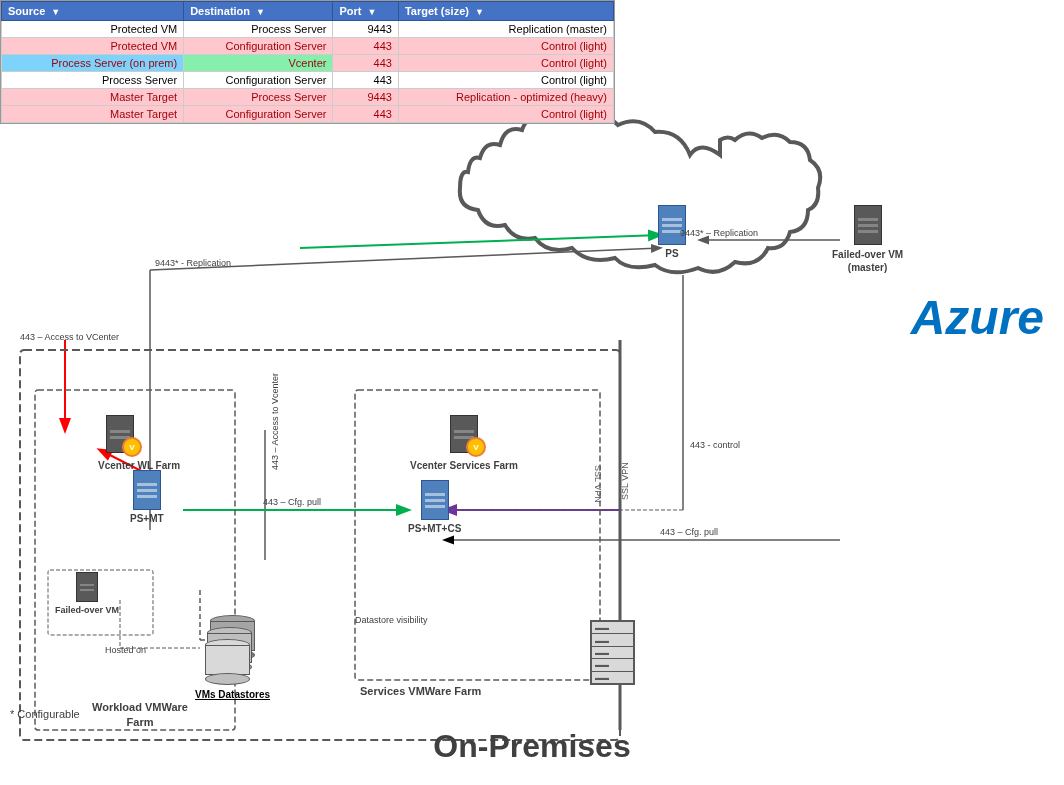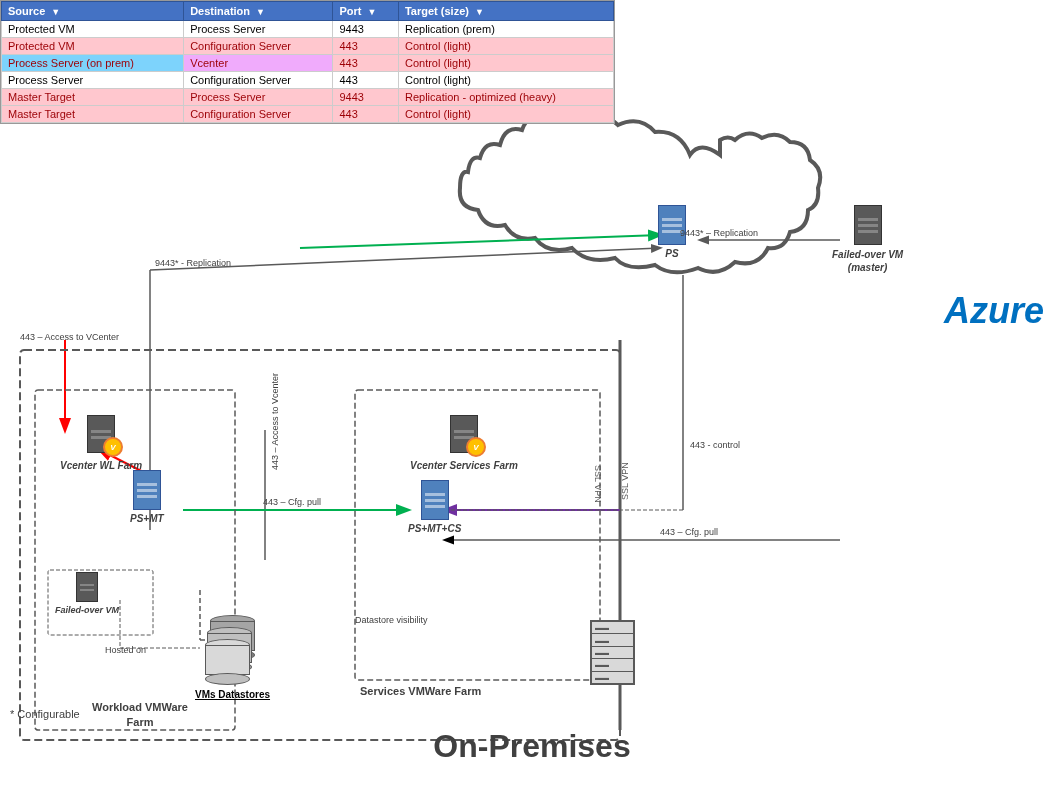--- a/index.html
+++ b/index.html
@@ -21,27 +21,28 @@
       text-align: left;
       border: 1px solid #2f5496;
       font-weight: bold;
       font-size: 11px;
     }
     th .sort-arrow { font-size: 9px; margin-left: 3px; }
     td {
       padding: 2px 6px;
       border: 1px solid #ccc;
       font-size: 11px;
+      text-align: right;
     }
 
     
     .azure-label {
       position: absolute;
       top: 290px; right: 20px;
-      font-size: 36px;
+      font-size: 48px;
       font-weight: bold;
       color: #0070c0;
       font-style: italic;
     }
 
     
     .onprem-label {
       position: absolute;
       bottom: 20px;
       left: 50%;
@@ -62,21 +63,20 @@
 
     
     .server-icon {
       position: absolute;
       display: flex;
       flex-direction: column;
       align-items: center;
       font-size: 11px;
       color: #404040;
       text-align: center;
-      font-style: italic;
     }
     .server-rect {
       width: 28px;
       height: 40px;
       background: #4f81bd;
       border: 1px solid #2f5496;
       display: flex;
       flex-direction: column;
       justify-content: center;
       align-items: center;
@@ -226,31 +226,31 @@
           <span>Target (size)</span>
           <span class="sort-arrow">▼</span>
         </th>
       </tr>
     </thead>
     <tbody id="table-body">
         <tr>
           <td>Protected VM</td>
           <td>Process Server</td>
           <td>9443</td>
-          <td>Replication (prem)</td>
+          <td>Replication (master)</td>
         </tr>
         <tr>
           <td style="background-color: rgb(255, 199, 206); color: rgb(156, 0, 6);">Protected VM</td>
           <td style="background-color: rgb(255, 199, 206); color: rgb(156, 0, 6);">Configuration Server</td>
           <td style="background-color: rgb(255, 199, 206); color: rgb(156, 0, 6);">443</td>
           <td style="background-color: rgb(255, 199, 206); color: rgb(156, 0, 6);">Control (light)</td>
         </tr>
         <tr>
           <td style="background-color: #7dd3fc; color: rgb(156, 0, 6);">Process Server (on prem)</td>
-          <td style="background-color: #f0abfc; color: rgb(156, 0, 6);">Vcenter</td>
+          <td style="background-color: #86efac; color: rgb(156, 0, 6);">Vcenter</td>
           <td style="background-color: rgb(255, 199, 206); color: rgb(156, 0, 6);">443</td>
           <td style="background-color: rgb(255, 199, 206); color: rgb(156, 0, 6);">Control (light)</td>
         </tr>
         <tr>
           <td>Process Server</td>
           <td>Configuration Server</td>
           <td>443</td>
           <td>Control (light)</td>
         </tr>
         <tr>
@@ -309,21 +309,21 @@
 
 <div class="server-icon" style="top:415px; left:60px;">
   <div style="position:relative; display:inline-block;">
     <div class="server-rect-dark" style="width:28px; height:38px;">
       <div class="server-line" style="background:rgba(200,200,200,0.4)"></div>
       <div class="server-line" style="background:rgba(200,200,200,0.4)"></div>
     </div>
 
     <div style="position:absolute; bottom:-4px; right:-8px; width:20px; height:20px; border-radius:50%; background:#ffc000; border:2px solid #ed7d31; display:flex; align-items:center; justify-content:center; font-size:8px; font-weight:bold; color:white;">V</div>
   </div>
-  <div class="server-label" style="margin-top:6px; text-align:right; line-height:1.3;">Vcenter WL Farm</div>
+  <div class="server-label" style="margin-top:6px; text-align:right; line-height:1.3;margin-left:38px;">Vcenter WL Farm</div>
 </div>
 
 <div class="server-icon" style="top:415px; left:410px;">
   <div style="position:relative; display:inline-block;">
     <div class="server-rect-dark" style="width:28px; height:38px;">
       <div class="server-line" style="background:rgba(200,200,200,0.4)"></div>
       <div class="server-line" style="background:rgba(200,200,200,0.4)"></div>
     </div>
     <div style="position:absolute; bottom:-4px; right:-8px; width:20px; height:20px; border-radius:50%; background:#ffc000; border:2px solid #ed7d31; display:flex; align-items:center; justify-content:center; font-size:8px; font-weight:bold; color:white;">V</div>
   </div>

